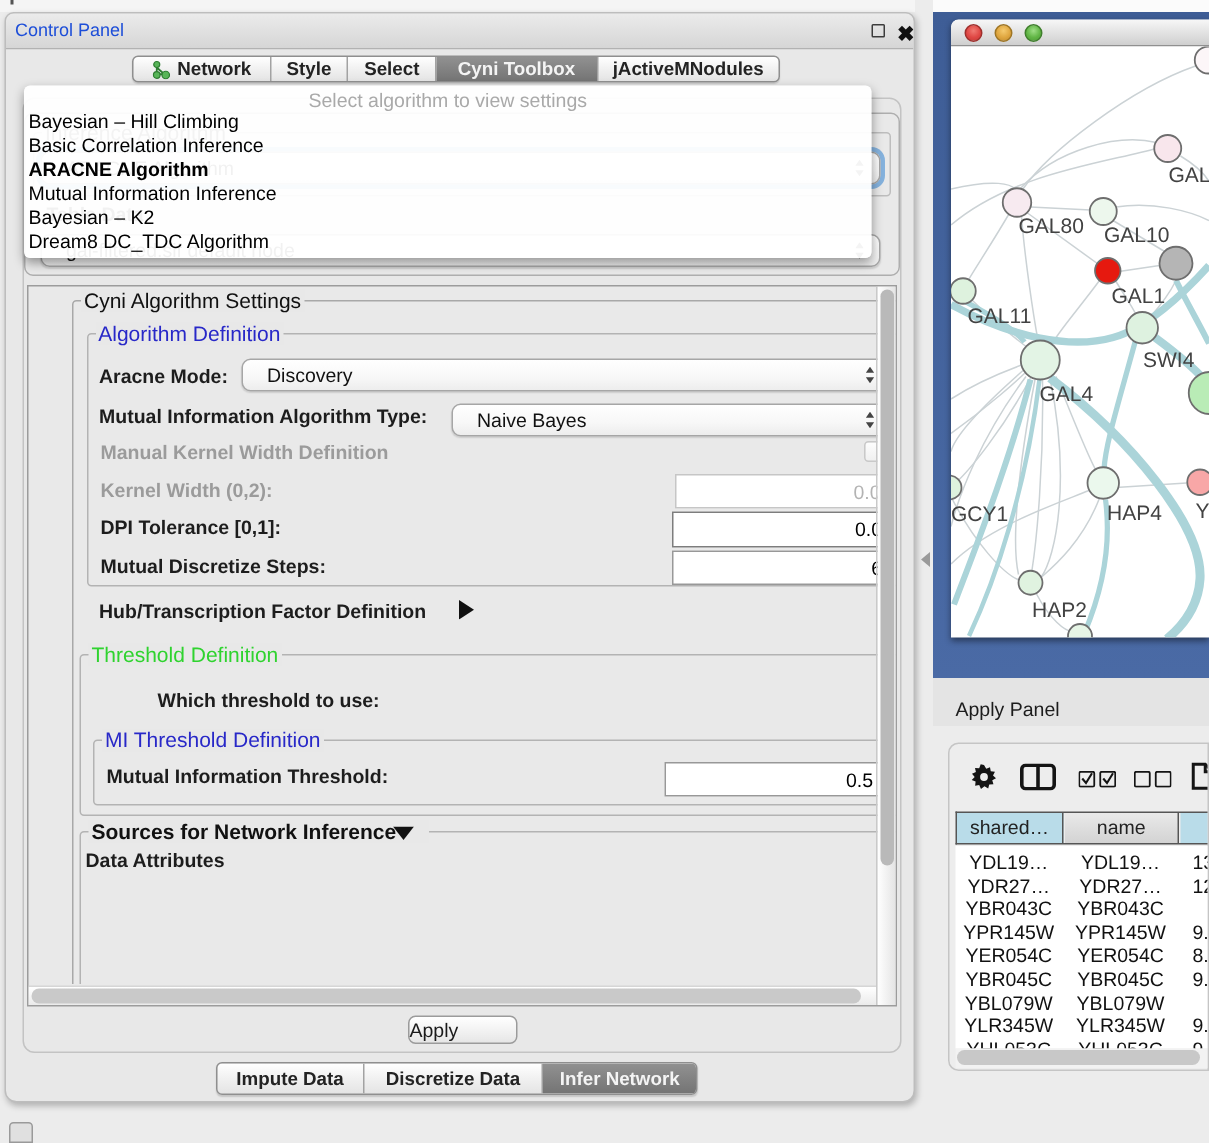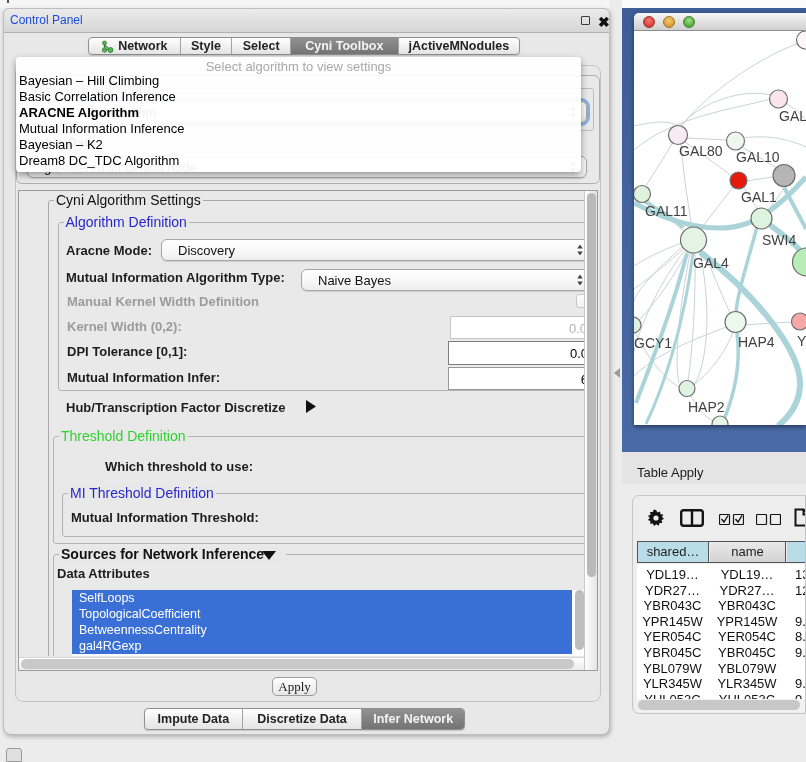--- a/index.html
+++ b/index.html
@@ -94,62 +94,59 @@
       <div class="lbl" style="left:27px;top:104px;color:#9b9b9b;">Manual Kernel Width Definition</div>
       <div class="abs" style="left:536px;top:104px;width:14px;height:14px;border:1px solid #c9c9c9;border-radius:3px;background:linear-gradient(#fdfdfd,#f0f0f0);"></div>
       <div class="lbl" style="left:27px;top:129px;color:#9b9b9b;">Kernel Width (0,2):</div>
       <div class="field" style="left:410px;top:126px;width:143px;height:23px;border-color:#c6c6c6;">
           <span style="color:#b3b3b3;">0.0</span>
         </div>
       <div class="lbl" style="left:27px;top:154px;">DPI Tolerance [0,1]:</div>
       <div class="field" style="left:408px;top:151px;width:146px;height:24px;border:1.5px solid #7d7d7d;">
           <span>0.0</span>
         </div>
-      <div class="lbl" style="left:27px;top:180px;">Mutual Information Infer:</div>
+      <div class="lbl" style="left:27px;top:180px;">Mutual Discretize Steps:</div>
       <div class="field" style="left:408px;top:177px;width:146px;height:23px;">
           <span>6</span>
         </div>
-      <div class="lbl" style="left:26px;top:210px;">Hub/Transcription Factor Discretize</div>
+      <div class="lbl" style="left:26px;top:210px;">Hub/Transcription Factor Definition</div>
       <svg class="abs" style="left:265px;top:210px;" width="12" height="13" viewBox="0 0 12 13">
           <path d="M1 0 L11 6.5 L1 13 Z" fill="#111"></path>
         </svg>
 
       <div class="titled" style="left:13px;top:246px;width:551px;height:108px;border-color:#b3b3b3;">
         <span style="color:#2fd32f;">Threshold Definition</span>
       </div>
       <div class="lbl" style="left:65px;top:269px;">Which threshold to use:</div>
       <div class="titled" style="left:22px;top:303px;width:532px;height:44px;border-color:#b3b3b3;">
         <span style="color:#2828c8;">MI Threshold Definition</span>
       </div>
       <div class="lbl" style="left:31px;top:320px;">Mutual Information Threshold:</div>
+      <div class="field" style="left:403px;top:318px;width:145px;height:23px;">
+          <span>0.5</span>
+        </div>
 
       <div class="titled" style="left:13px;top:364px;width:551px;height:130px;border-color:#b3b3b3;">
         <span style="color:#111;font-weight:bold;">Sources for Network Inference &nbsp;&nbsp;&nbsp;&nbsp;</span>
       </div>
       <svg class="abs" style="left:222px;top:361px;" width="14" height="9" viewBox="0 0 14 9">
           <path d="M0 0 L14 0 L7 9 Z" fill="#111"></path>
         </svg>
       <div class="lbl" style="left:17px;top:376px;">Data Attributes</div>
-      <div class="abs" style="left:32px;top:400px;width:515px;height:66px;background:#fff;">
-        <div class="abs" style="left:0;top:0;width:500px;height:64px;background:#3a70d5;color:#fff;font-size:12.5px;line-height:16px;padding-left:7px;">
-          SelfLoops<br>TopologicalCoefficient<br>BetweennessCentrality<br>gal4RGexp
-        </div>
-        <div class="abs" style="left:503px;top:0px;width:9px;height:60px;background:#bdbdbd;border-radius:4.5px;"></div>
-      </div>
     </div>
 
     <div class="abs" style="left:565px;top:0;width:14px;height:480px;background:linear-gradient(90deg,#ffffff,#e2e2e2);border-left:1px solid #c9c9c9;"></div>
     <div class="abs" style="left:567.5px;top:2px;width:9px;height:384px;background:#b9b9b9;border-radius:4.5px;"></div>
 
     <div class="abs" style="left:0;top:466px;width:565px;height:14px;background:linear-gradient(#ffffff,#e9e9e9);border-top:1px solid #d6d6d6;"></div>
     <div class="abs" style="left:2px;top:468px;width:553px;height:10px;background:#c9c9c9;border-radius:5px;"></div>
   </div>
 
-  <div class="abs" style="left:268px;top:668px;width:45px;height:19px;border:1px solid #9b9b9b;border-radius:5px;
-   background:linear-gradient(#ffffff,#eeeeee 70%,#e6e6e6);font-size:13px;color:#1a1a1a;text-align:center;line-height:17px;font-family:Liberation Serif, serif;">Apply</div>
+  <div class="abs" style="left:268px;top:668px;width:73px;height:19px;border:1px solid #9b9b9b;border-radius:5px;
+   background:linear-gradient(#ffffff,#eeeeee 70%,#e6e6e6);font-size:13px;color:#1a1a1a;line-height:17px;">Apply</div>
 
   <div class="tabstrip" style="left:140px;top:699px;width:321px;height:22px;">
     <div class="tab" style="width:98px;">Impute Data</div>
     <div class="tab" style="width:120px;">Discretize Data</div>
     <div class="tab sel" style="width:102px;">Infer Network</div>
   </div>
 </div>
 
 <div class="tabstrip" style="left:88px;top:37px;width:432px;height:18px;">
   <div class="tab" style="width:92px;">
@@ -263,21 +260,21 @@
       <text x="128" y="213.5">SWI4</text>
       <text x="0" y="316.5">GCY1</text>
       <text x="104" y="315.5">HAP4</text>
       <text x="163" y="314.5">Y</text>
       <text x="54" y="380.5">HAP2</text>
     </g>
   </svg>
 </div>
 
 <div class="abs" style="left:622px;top:452px;width:184px;height:32px;background:#e4e4e4;"></div>
-<div class="abs" style="left:637px;top:465px;font-size:13px;color:#1c1c1c;">Table Apply</div>
+<div class="abs" style="left:637px;top:465px;font-size:13px;color:#1c1c1c;">Apply Panel</div>
 
 <div class="abs" style="left:632px;top:495px;width:174px;height:219px;background:#ededed;
 border:1px solid #c5c5c5;border-radius:7px 0 0 7px;overflow:hidden;">
 
   <svg class="abs" style="left:14px;top:13px;" width="18" height="18" viewBox="0 0 18 18">
     <path d="M9 1 L10.5 3.5 L13 2.5 L13.5 5.2 L16.3 5.5 L15 8 L17 9.8 L14.5 11.2 L15.3 13.9 L12.5 14 L11.8 16.7 L9.3 15.2 L7 17 L5.8 14.4 L3.1 14.8 L3.4 12 L0.8 11 L2.8 9 L1 6.8 L3.6 5.7 L3 3 L5.8 3.1 L6.8 0.5 Z" fill="#141414"></path>
     <circle cx="9" cy="9" r="2.6" fill="#ededed"></circle>
   </svg>
   <svg class="abs" style="left:47px;top:13px;" width="24" height="18" viewBox="0 0 24 18">
     <rect x="1.2" y="1.2" width="21.6" height="15.6" rx="2.5" fill="none" stroke="#141414" stroke-width="2.4"></rect>

